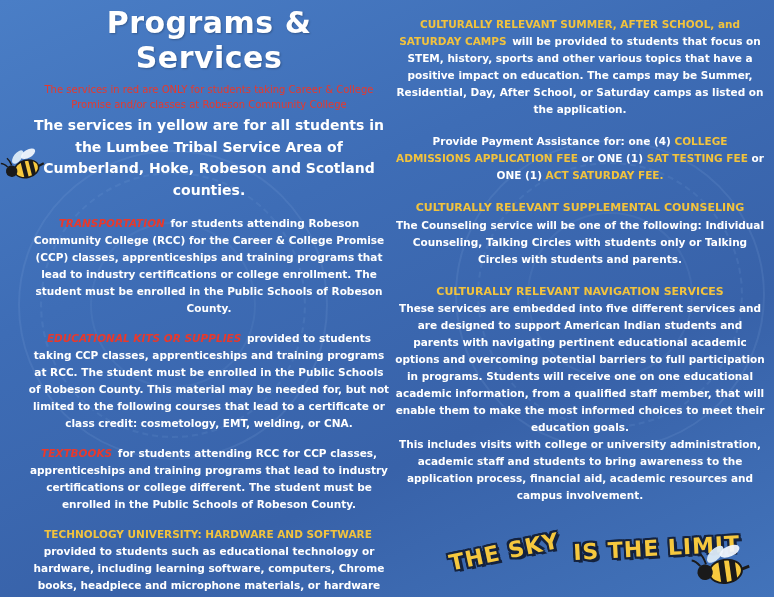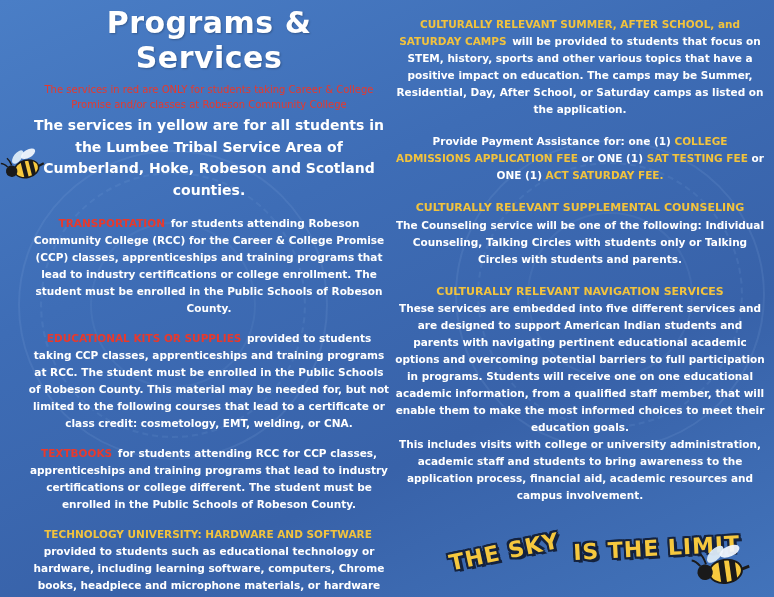--- a/index.html
+++ b/index.html
@@ -39,21 +39,21 @@
     font-size: 30px; font-weight: bold; letter-spacing: 0.5px;
     color: #ffffff; margin-bottom: 7px;
     text-shadow: 1px 1px 2px rgba(0,0,0,0.25);
   }
 
   .note-red   { color: #e8392c; font-size: 10px;   font-weight: normal; line-height: 1.5; }
   .note-white { color: #ffffff; font-size: 14px; font-weight: bold; line-height: 1.55; margin-top: 3px; }
 
   .svc { font-size: 10.5px; font-weight: bold; line-height: 1.62; margin-top: 13px; color: #ffffff; }
   .lbl { margin-right: 2px; }
-  .lbl-red    { color: #e8392c; }
+  .lbl-red    { color: #e8392c; font-style: italic; }
   .lbl-yellow { color: #f2c33d; }
 
   .heading  { color: #f2c33d; font-size: 11px; font-weight: bold; line-height: 1.6; margin-top: 15px; }
   .body-txt { color: #ffffff; font-size: 10.5px; font-weight: bold; line-height: 1.62; }
   .mt  { margin-top: 15px; }
   .fee { color: #f2c33d; }
 
   .tagline {
     position: absolute; left: 448px; top: 533px; width: 230px;
     transform: rotate(-6deg); text-align: left; white-space: nowrap;
@@ -108,21 +108,21 @@
 
   </div>
 
   <div class="col" id="right-col">
     <p class="svc" style="margin-top:0;">
       <span class="lbl lbl-yellow">CULTURALLY RELEVANT SUMMER, AFTER SCHOOL, and SATURDAY CAMPS</span>
       <span>will be provided to students that focus on STEM, history, sports and other various topics that have a positive impact on education. The camps may be Summer, Residential, Day,  After School, or Saturday camps as listed on the application.</span>
     </p>
 
     <p class="body-txt mt">
-      <span>Provide Payment Assistance for: one (1)</span>
+      <span>Provide Payment Assistance for: one (4)</span>
       <span class="fee">COLLEGE ADMISSIONS APPLICATION FEE</span>
       <span>or ONE (1)</span>
       <span class="fee">SAT TESTING FEE</span>
       <span>or ONE (1)</span>
       <span class="fee">ACT SATURDAY FEE.</span>
     </p>
 
     <div class="heading">CULTURALLY RELEVANT SUPPLEMENTAL COUNSELING</div>
     <div class="body-txt">The Counseling service will be one of the following: Individual Counseling, Talking Circles with students only or Talking Circles with students and parents.</div>
 

